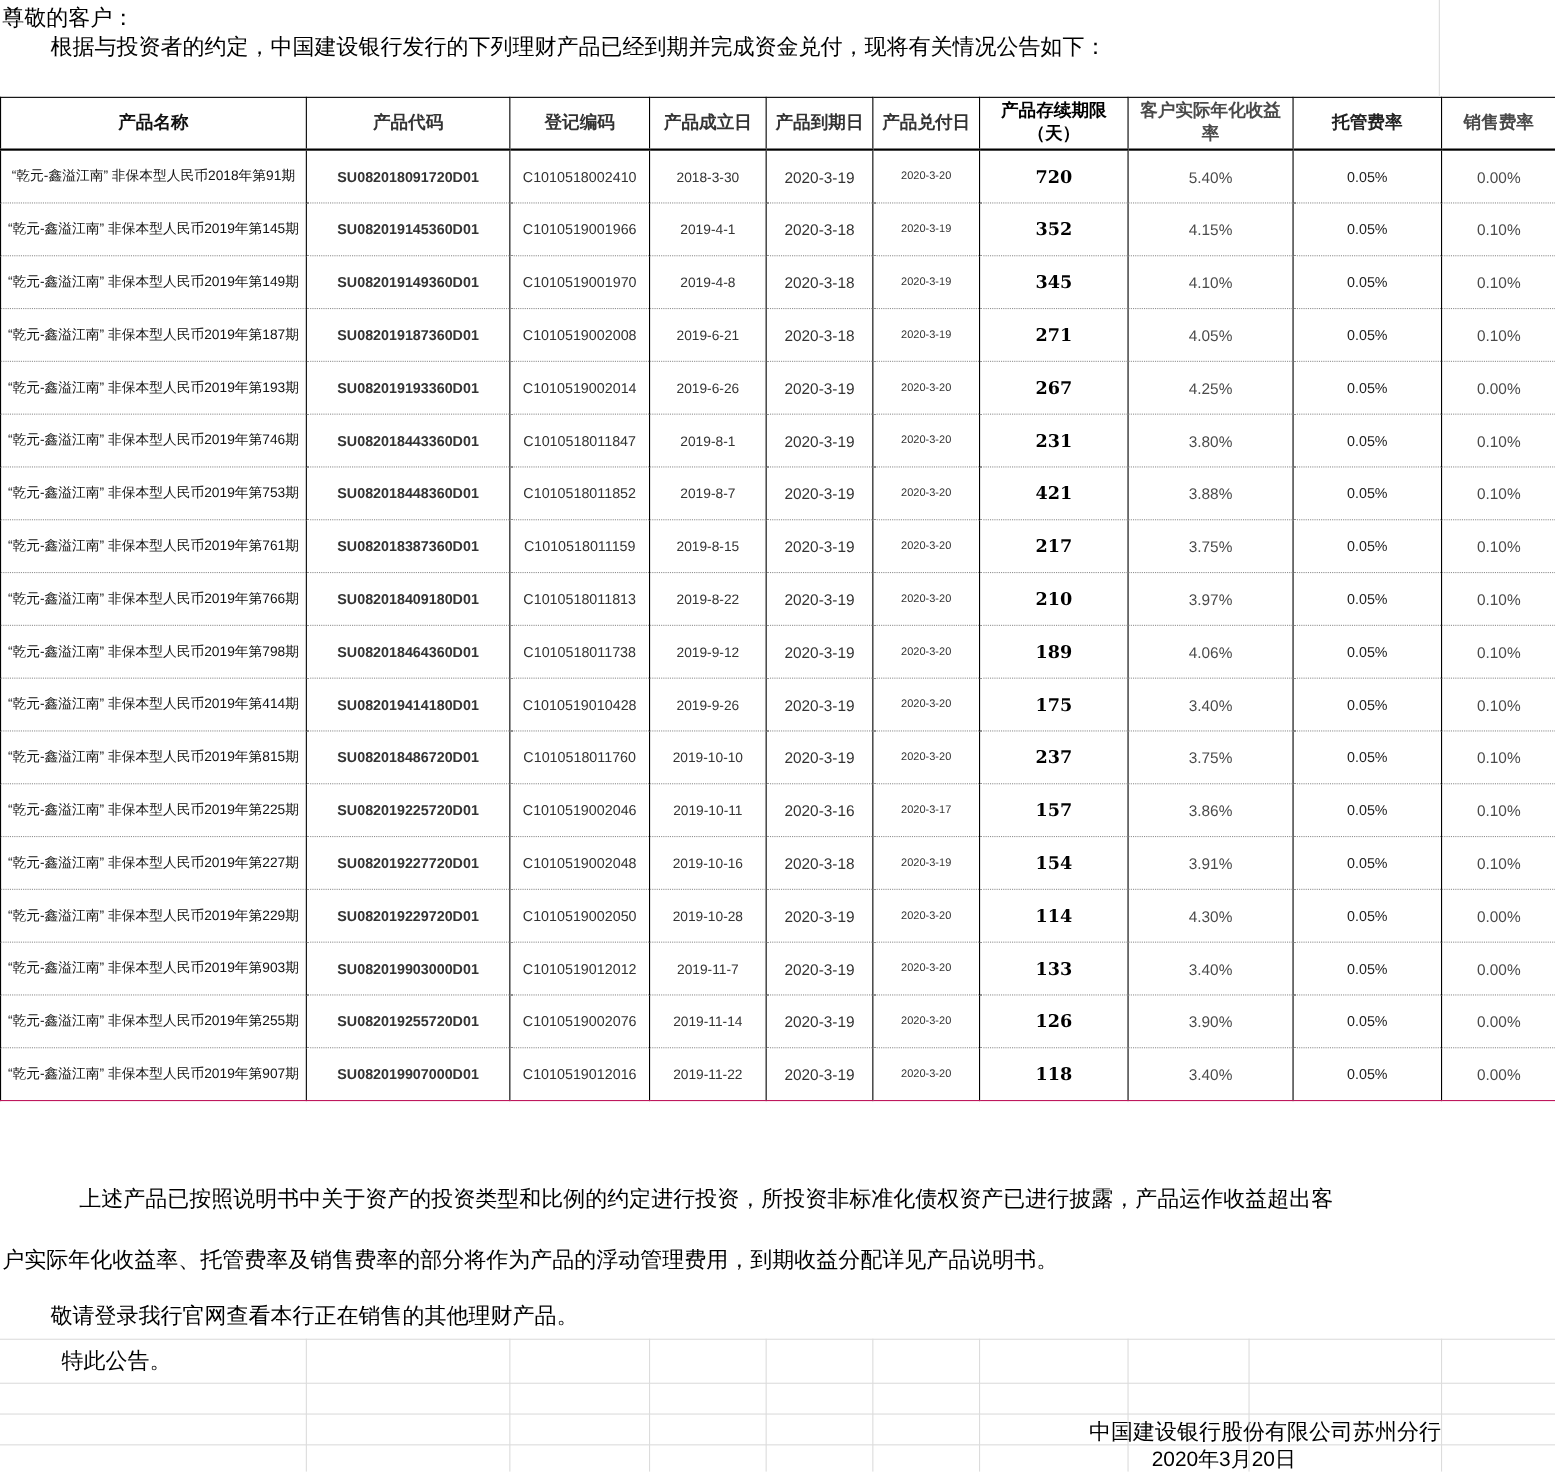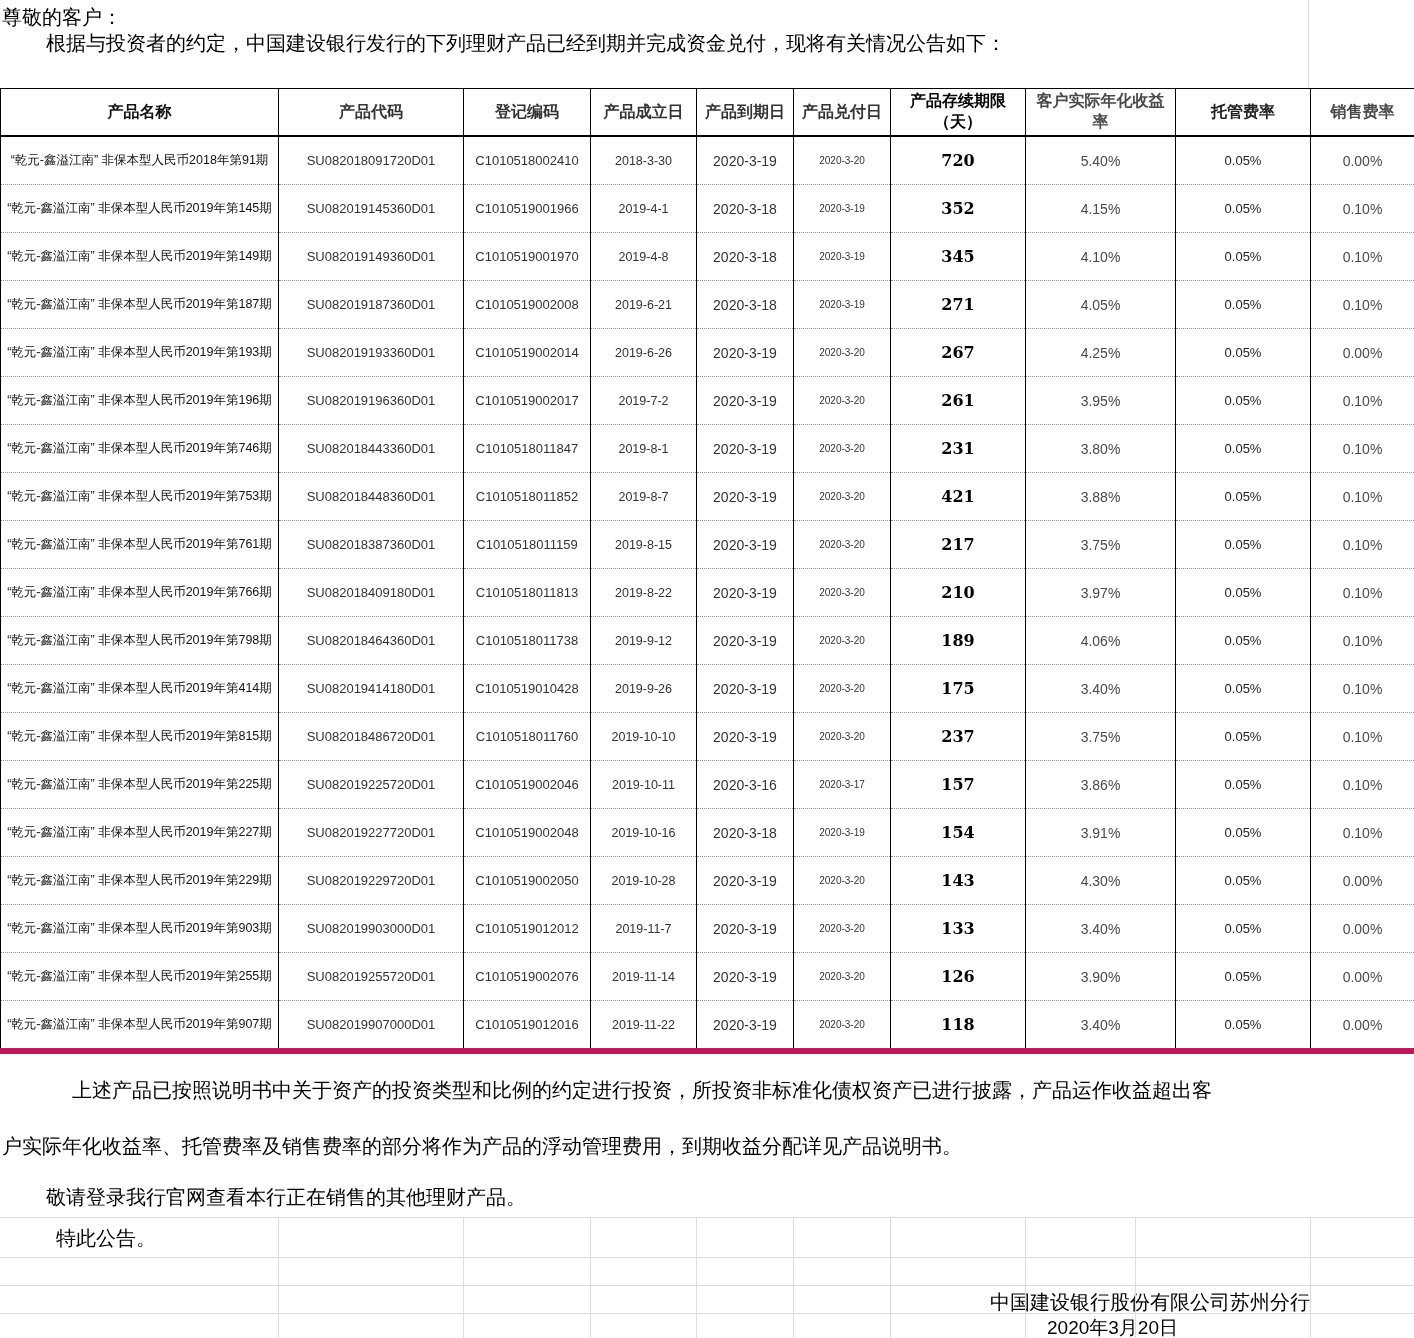--- a/index.html
+++ b/index.html
@@ -22,23 +22,23 @@
     text-align:center; vertical-align:middle;
     white-space:pre-line; height:46px; padding:0;
     font-family:"Liberation Sans","DejaVu Sans",sans-serif;
   }
   #tbl td {
     border-left:1px solid #000; border-right:1px solid #000;
     border-top:1px dotted #8f8f8f; border-bottom:1px dotted #8f8f8f;
     text-align:center; vertical-align:middle;
     height:47px; padding:0; white-space:nowrap; overflow:hidden;
   }
-  #tbl tr:last-child td { border-bottom:6px solid #be185d; }
+  #tbl tr:last-child td { border-bottom:1px solid #be185d; }
   .c0 { font-size:12.5px; color:#111; }
-  .c1 { font-size:13px;   color:#333; }
+  .c1 { font-size:13px;   color:#333;font-weight:bold; }
   .c2 { font-size:13px;   color:#333; }
   .c3 { font-size:12.5px; color:#333; }
   .c4 { font-size:14px;   color:#333; }
   .c5 { font-size:10px;   color:#333; }
   .c6 { font-size:16px; font-weight:bold; color:#000;
         font-family:"DejaVu Serif","Liberation Serif",serif; }
   .c7 { font-size:14px; color:#4a4a4a; }
   .c8 { font-size:13px; color:#222; }
   .c9 { font-size:14px; color:#4a4a4a;border-radius:21px; }
 
@@ -135,32 +135,20 @@
         <td class="c2">C1010519002014</td>
         <td class="c3">2019-6-26</td>
         <td class="c4">2020-3-19</td>
         <td class="c5">2020-3-20</td>
         <td class="c6">267</td>
         <td class="c7">4.25%</td>
         <td class="c8">0.05%</td>
         <td class="c9">0.00%</td>
       </tr>
       <tr>
-        <td class="c0">“乾元-鑫溢江南” 非保本型人民币2019年第196期</td>
-        <td class="c1">SU082019196360D01</td>
-        <td class="c2">C1010519002017</td>
-        <td class="c3">2019-7-2</td>
-        <td class="c4">2020-3-19</td>
-        <td class="c5">2020-3-20</td>
-        <td class="c6">261</td>
-        <td class="c7">3.95%</td>
-        <td class="c8">0.05%</td>
-        <td class="c9">0.10%</td>
-      </tr>
-      <tr>
         <td class="c0">“乾元-鑫溢江南” 非保本型人民币2019年第746期</td>
         <td class="c1">SU082018443360D01</td>
         <td class="c2">C1010518011847</td>
         <td class="c3">2019-8-1</td>
         <td class="c4">2020-3-19</td>
         <td class="c5">2020-3-20</td>
         <td class="c6">231</td>
         <td class="c7">3.80%</td>
         <td class="c8">0.05%</td>
         <td class="c9">0.10%</td>
@@ -261,21 +249,21 @@
         <td class="c8">0.05%</td>
         <td class="c9">0.10%</td>
       </tr>
       <tr>
         <td class="c0">“乾元-鑫溢江南” 非保本型人民币2019年第229期</td>
         <td class="c1">SU082019229720D01</td>
         <td class="c2">C1010519002050</td>
         <td class="c3">2019-10-28</td>
         <td class="c4">2020-3-19</td>
         <td class="c5">2020-3-20</td>
-        <td class="c6">143</td>
+        <td class="c6">114</td>
         <td class="c7">4.30%</td>
         <td class="c8">0.05%</td>
         <td class="c9">0.00%</td>
       </tr>
       <tr>
         <td class="c0">“乾元-鑫溢江南” 非保本型人民币2019年第903期</td>
         <td class="c1">SU082019903000D01</td>
         <td class="c2">C1010519012012</td>
         <td class="c3">2019-11-7</td>
         <td class="c4">2020-3-19</td>

